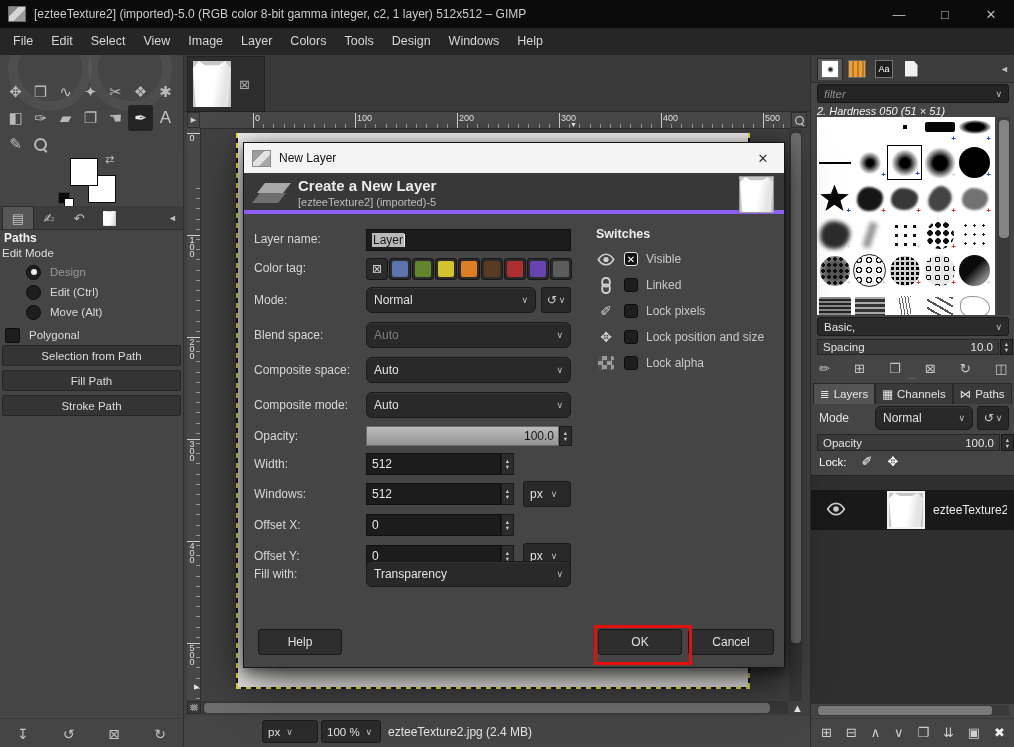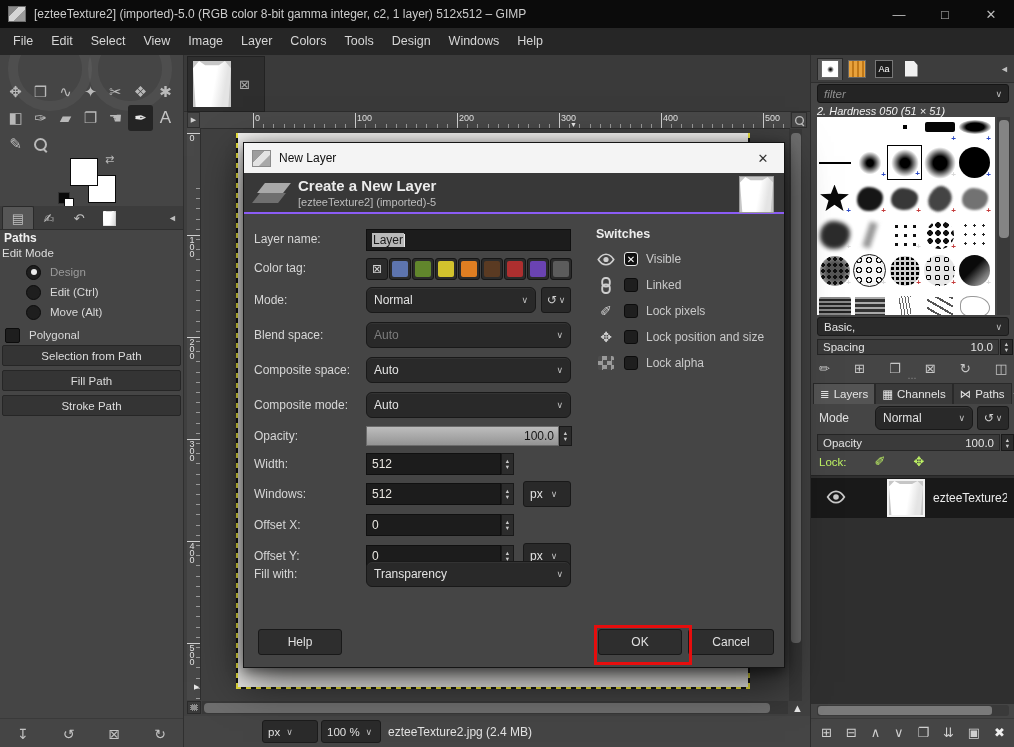--- a/index.html
+++ b/index.html
@@ -89,21 +89,21 @@
   .vmark{position:absolute;left:10px;color:#e8e8e8;font-size:7px;}
 
   
   .dialog{left:243px;top:142px;width:542px;height:526px;background:#454545;border:1px solid #151515;box-sizing:border-box;
           box-shadow:0 14px 40px rgba(0,0,0,.65),0 4px 12px rgba(0,0,0,.5);z-index:5;}
   .dtitle{position:absolute;left:0;top:0;width:100%;height:30px;background:#f4f4f4;display:flex;align-items:center;box-sizing:border-box;}
   .dtitle .ticon{width:17px;height:15px;margin:0 8px 0 8px;background:#c9c9c9;border:1px solid #8b8b8b;
                  background-image:linear-gradient(135deg,#9d9d9d 35%,#e3e3e3 36% 65%,#a8a8a8 66%);}
   .dtitle .ttext{color:#111;font-size:12px;}
   .dclose{margin-left:auto;width:42px;height:30px;display:flex;align-items:center;justify-content:center;color:#333;font-size:13px;}
-  .dheader{position:absolute;left:0;top:30px;width:100%;height:41px;background:#383838;border-bottom:2px solid #8b5cf6;box-sizing:border-box;}
+  .dheader{position:absolute;left:0;top:30px;width:100%;height:41px;background:#383838;border-bottom:4px solid #8b5cf6;box-sizing:border-box;}
   .stackicon{position:absolute;left:10px;top:8px;width:36px;height:24px;}
   .stackicon i{position:absolute;width:26px;height:10px;background:#a9a9a9;transform:skewX(-38deg);}
   .stackicon i.b{left:2px;top:12px;background:#6f6f6f;}
   .stackicon i.a{left:7px;top:2px;}
   .dhead-title{position:absolute;left:54px;top:4px;font-weight:bold;font-size:15px;color:#ececec;}
   .dhead-sub{position:absolute;left:54px;top:23px;font-size:11px;color:#bdbdbd;}
   .dthumb{position:absolute;right:10px;top:3px;width:33px;height:35px;border:1px solid #9a9a9a;}
   .drow{position:absolute;left:0;width:100%;}
   .dlabel{position:absolute;left:10px;color:#d6d6d6;font-size:12px;}
   .input{position:absolute;background:#1c1c1c;border:1px solid #101010;color:#e9e6e0;font-size:12px;
@@ -163,21 +163,21 @@
   .combo2{height:19px;background:#2b2b2b;border:1px solid #1b1b1b;border-radius:3px;display:flex;align-items:center;
           padding:0 6px;box-sizing:border-box;color:#e6e6e6;font-size:11.5px;}
   .dslider{background:#3a3a3a;border:1px solid #262626;display:flex;align-items:center;box-sizing:border-box;
            padding:0 5px;color:#e2e2e2;font-size:11.5px;}
   .iconrow{position:absolute;display:flex;align-items:center;justify-content:space-between;color:#c6c6c6;font-size:13px;}
   .ntabs{position:absolute;left:2px;top:326px;width:200px;height:23px;display:flex;align-items:flex-end;}
   .ntab{height:21px;display:flex;align-items:center;gap:4px;padding:0 6px;background:#3a3a3a;border:1px solid #292929;
         border-bottom:none;color:#e4e4e4;font-size:11.5px;box-sizing:border-box;}
   .ntab.sel{background:#545454;}
   .laylist{position:absolute;left:0;top:420px;width:204px;height:228px;background:#2f2f2f;border-top:1px solid #252525;}
-  .layrow{position:absolute;left:0;top:2px;width:204px;height:40px;background:#191919;display:flex;align-items:center;}
+  .layrow{position:absolute;left:0;top:14px;width:204px;height:40px;background:#191919;display:flex;align-items:center;}
   .dockbar{position:absolute;left:6px;top:650px;width:192px;height:11px;background:#3a3a3a;border-radius:3px;}
   .dockbar .thumb{position:absolute;left:1px;top:1px;width:174px;height:9px;background:#7a7a7a;border-radius:3px;}
   .dockfoot{position:absolute;left:0;top:663px;width:204px;height:28px;border-top:1px solid #3a3a3a;display:flex;
             align-items:center;justify-content:space-between;padding:0 10px;box-sizing:border-box;color:#cfcfcf;font-size:13px;}
 
   .eye-svg{display:inline-block;}
 </style>
 </head>
 <body>
 
@@ -739,21 +739,21 @@
 
     <div class="dslider" style="position:absolute;left:6px;top:379px;width:183px;height:17px;">
       <span>Opacity</span>
       <span style="margin-left:auto;">100.0</span>
     </div>
     <span class="spin" style="left:190px;top:379px;height:17px;">
       <span>▴</span>
       <span>▾</span>
     </span>
 
-    <div class="flex" style="position:absolute;left:8px;top:399px;gap:28px;color:#bef264;font-size:13px;">
+    <div class="flex" style="position:absolute;left:8px;top:399px;gap:15px;color:#ffffff;font-size:13px;">
       <span style="font-size:11.5px;">Lock:</span>
       <span>✐</span>
       <span>✥</span>
       <span><span class="checker" style="width:14px;height:12px;"></span></span>
     </div>
 
     <div class="laylist">
       <div class="layrow">
         <span style="margin-left:14px;">
           <svg width="22" height="14" viewBox="0 0 24 16">

